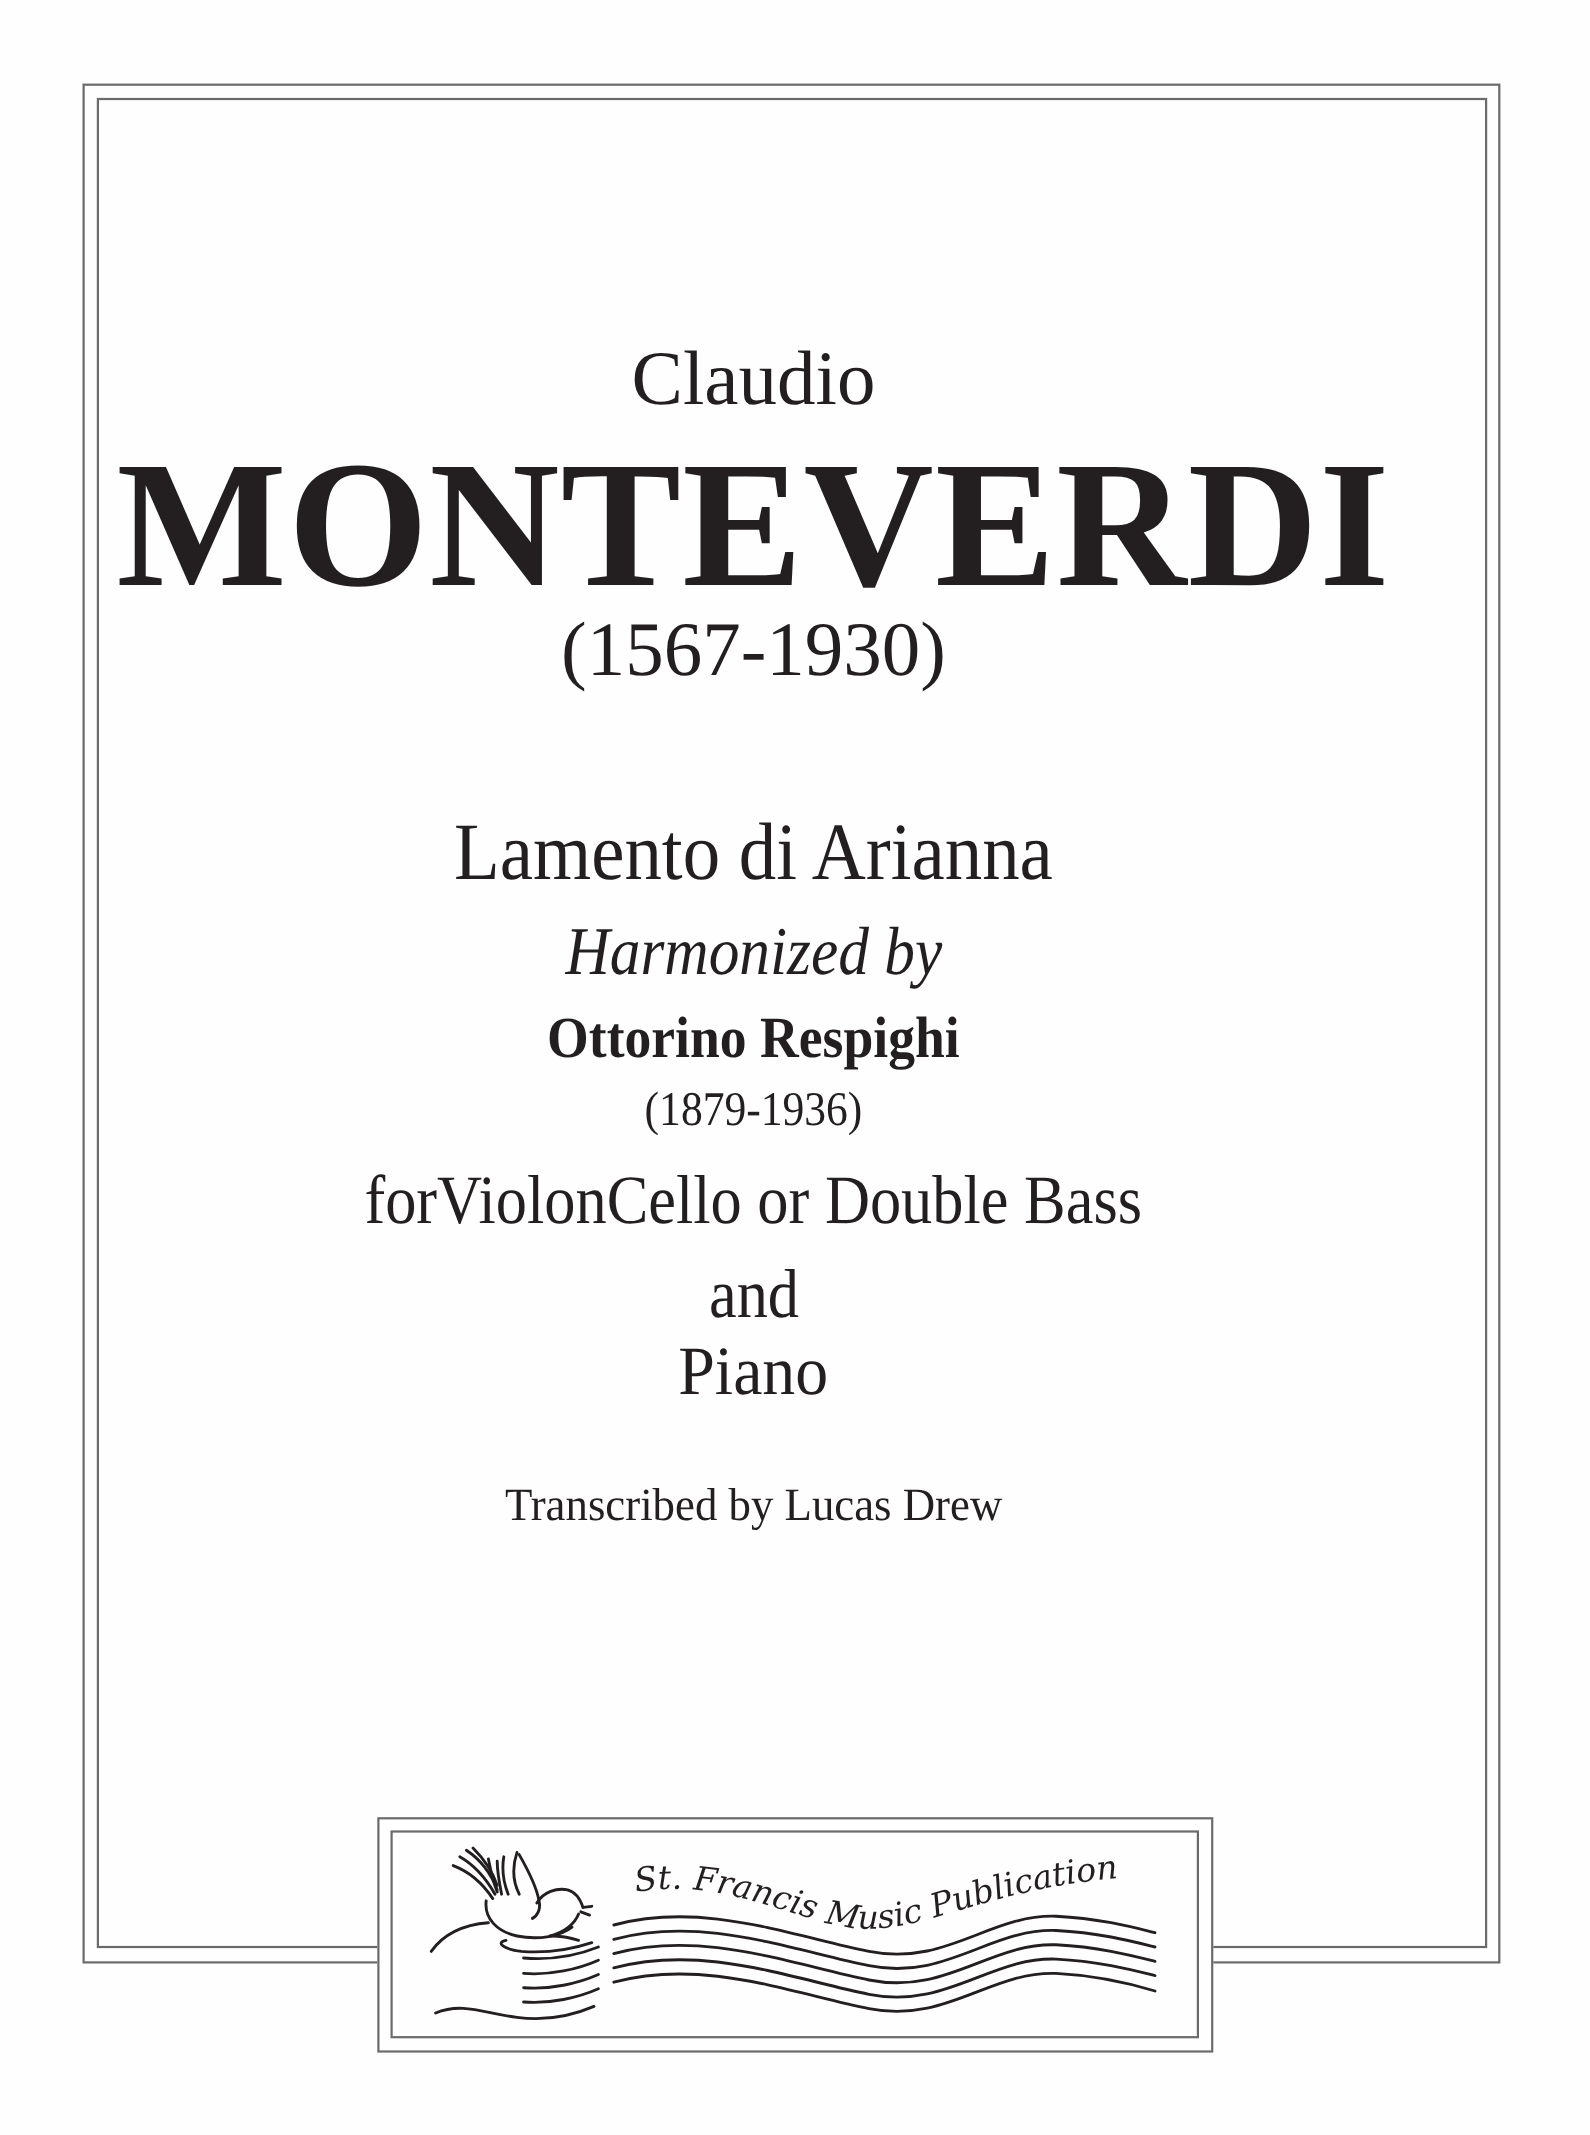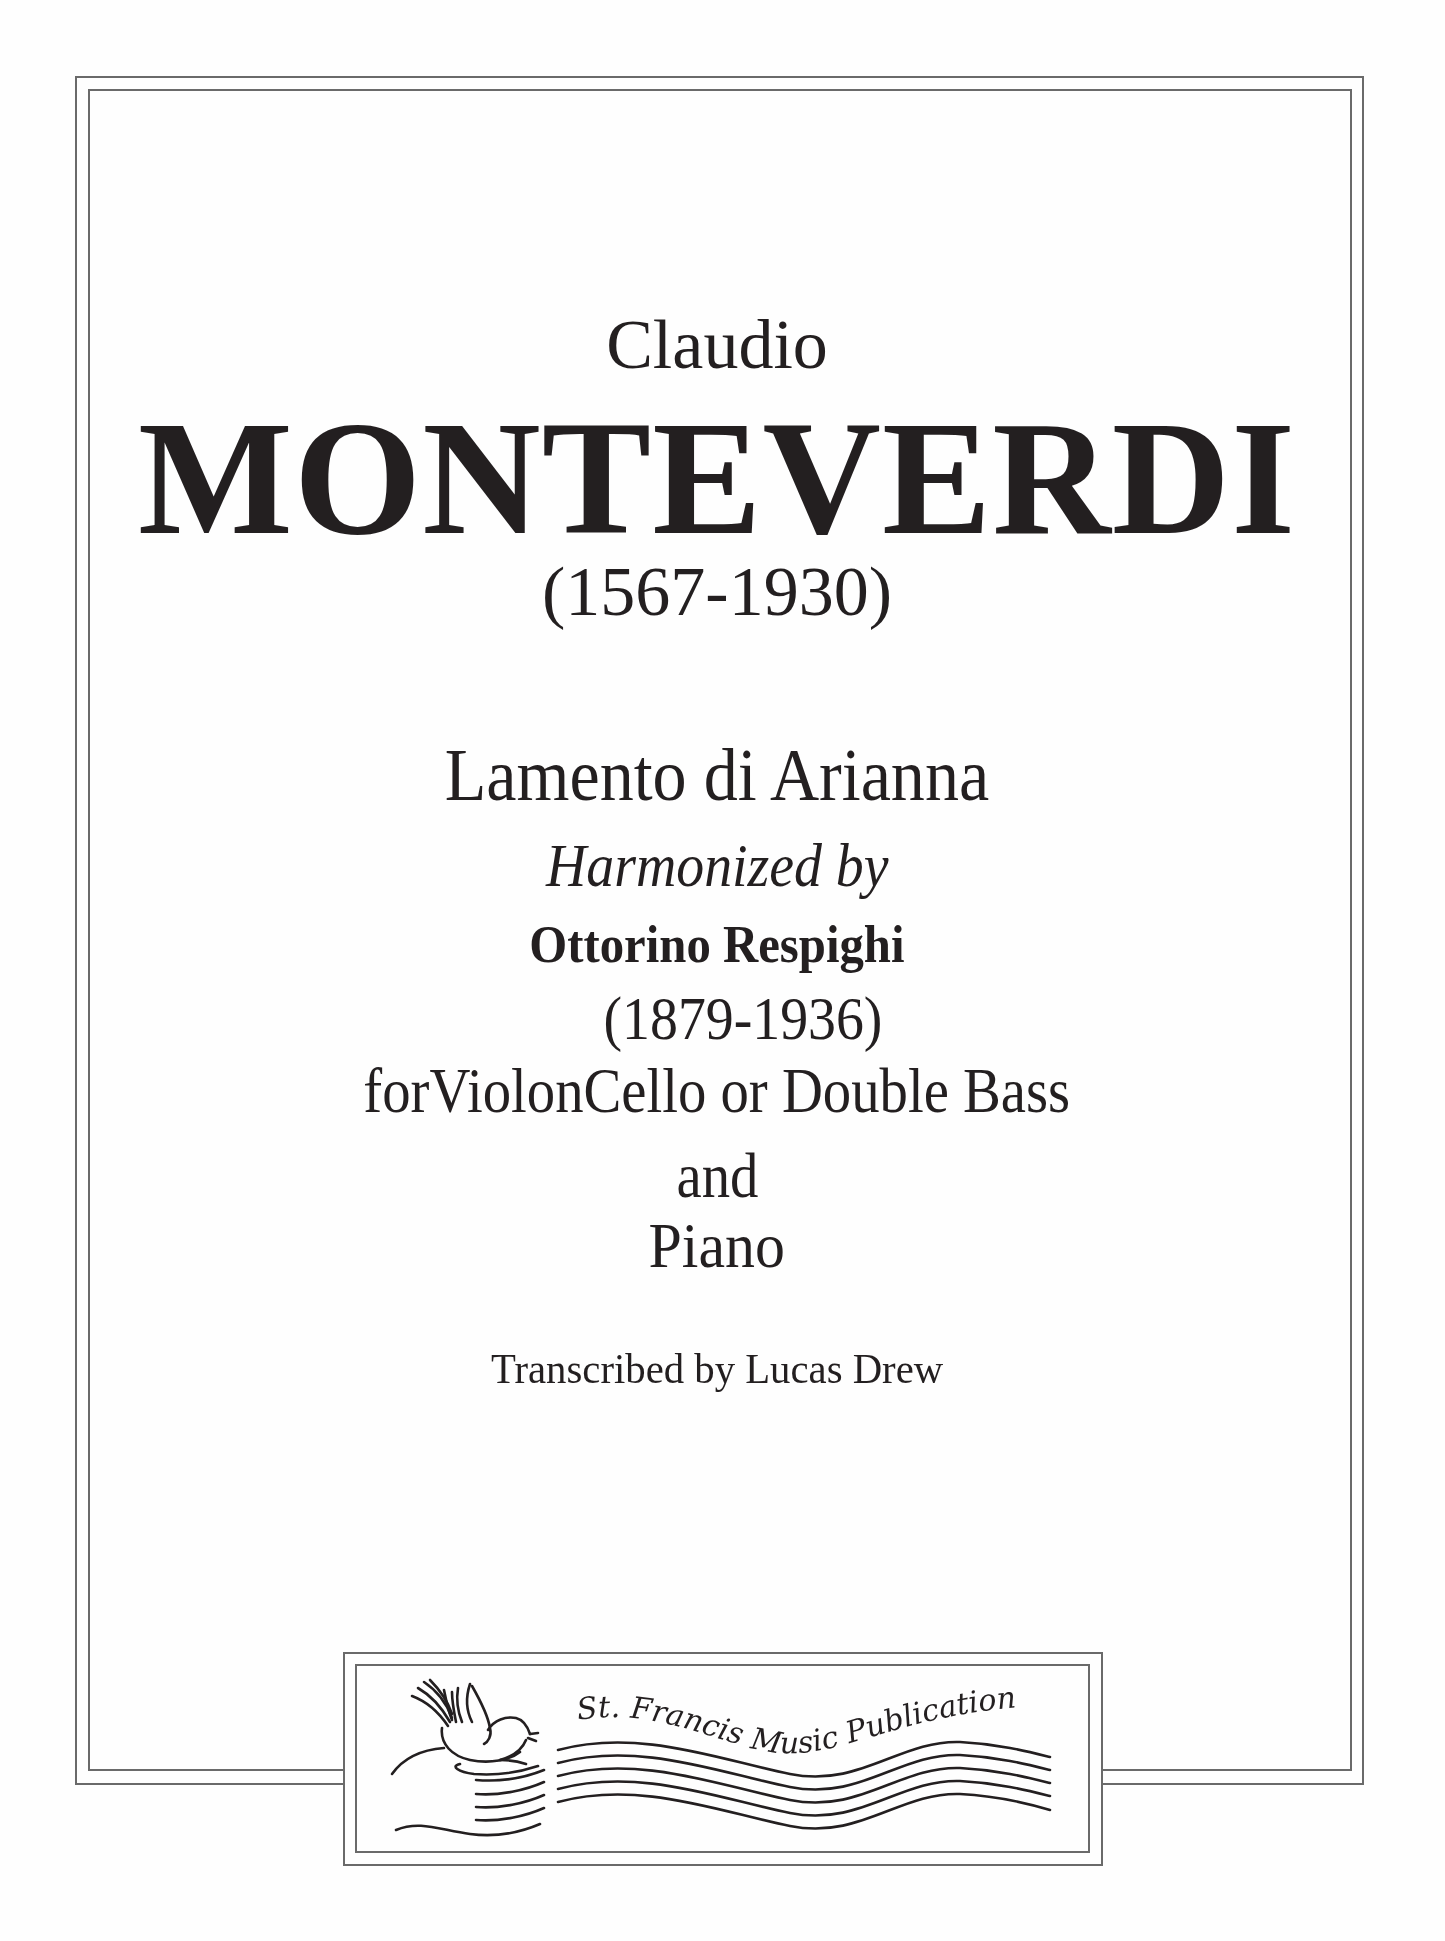--- a/index.html
+++ b/index.html
@@ -20,34 +20,34 @@
     position: absolute; left: 343px; top: 1652px; width: 760px; height: 214px;
     border: 2px solid #6a6a6a; box-sizing: border-box; background: #fefefe;
   }
   .logo-inner {
     position: absolute; left: 355px; top: 1664px; width: 735px; height: 189px;
     border: 2px solid #6a6a6a; box-sizing: border-box; background: #fefefe;
   }
   .logo-svg { position: absolute; left: 0; top: 0; }
   .line {
     position: absolute; left: 0; width: 1370px; text-align: center;
-    white-space: nowrap; line-height: 1; margin-left: 32px;
+    white-space: nowrap; line-height: 1;
   }
   .line span { display: inline-block; transform-origin: center; }
   .first-name { top: 310px; font-size: 70px; }
   .last-name { top: 396px; font-size: 164px; font-weight: bold; letter-spacing: 1px; }
   .last-name span { transform: scaleX(1.0); }
   .dates1 { top: 557px; font-size: 70px; }
   .work-title { top: 738px; font-size: 74px; font-weight: normal; }
   .work-title span { transform: scaleX(0.92); }
   .harmonized { top: 834px; font-size: 62px; font-style: italic; }
   .harmonized span { transform: scaleX(0.9); }
   .arranger { top: 918px; font-size: 53px; font-weight: bold; }
   .arranger span { transform: scaleX(0.92); }
-  .dates2 { top: 987px; font-size: 62px; padding-left: 26px; }
+  .dates2 { top: 987px; font-size: 44px; }
   .dates2 span { transform: scaleX(0.9); }
   .instruments { top: 1060px; font-size: 63px; }
   .instruments span { transform: scaleX(0.9); }
   .conj { top: 1145px; font-size: 63px; }
   .conj span { transform: scaleX(0.9); }
   .piano { top: 1215px; font-size: 63px; }
   .piano span { transform: scaleX(0.95); }
   .transcriber { top: 1348px; font-size: 42px; }
   .transcriber span { transform: scaleX(0.97); }
 </style>

